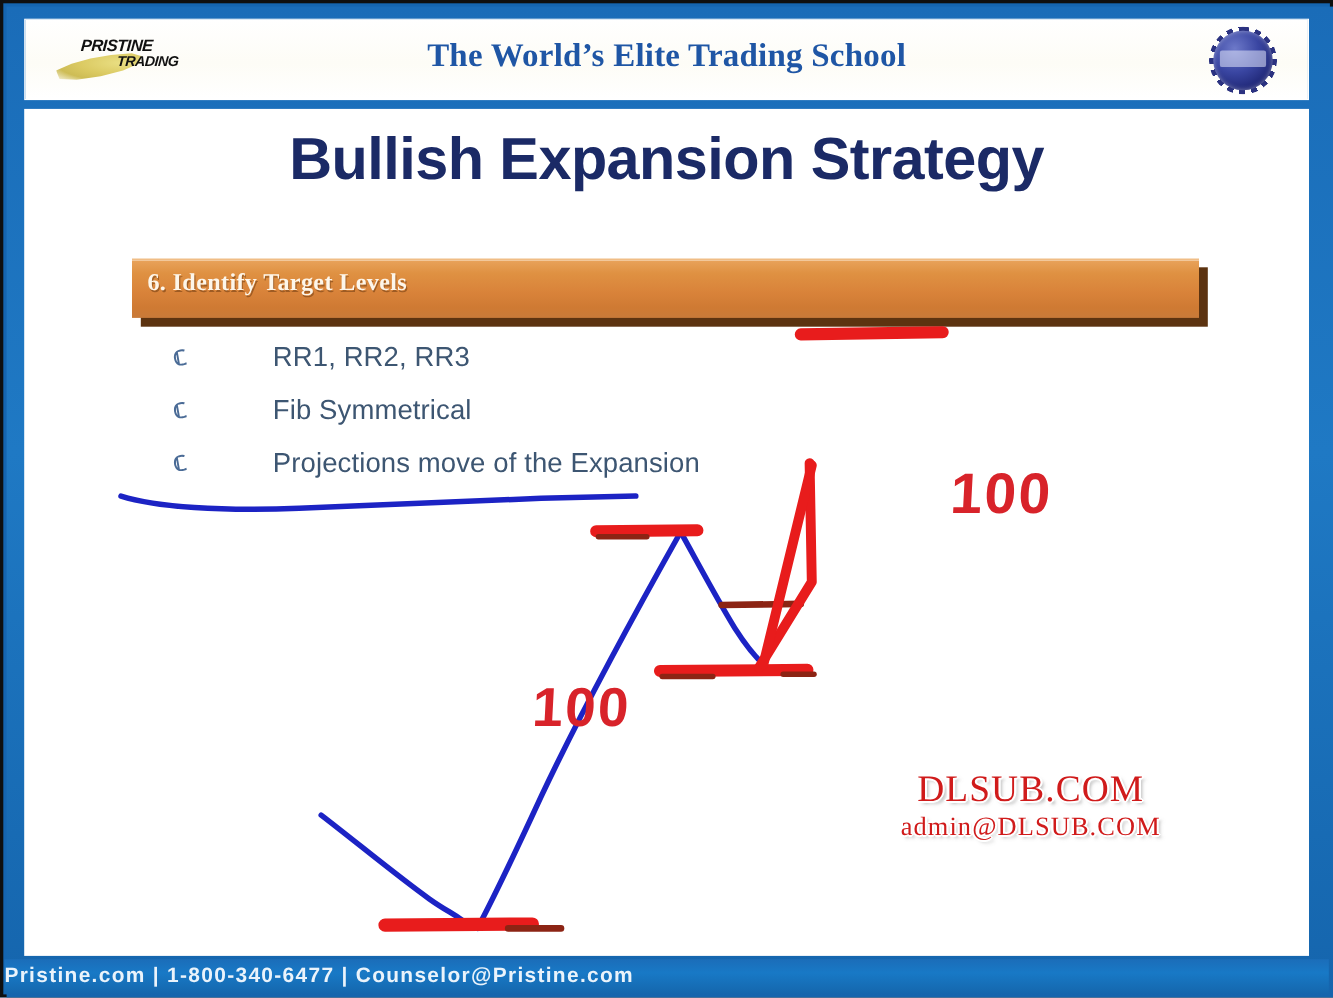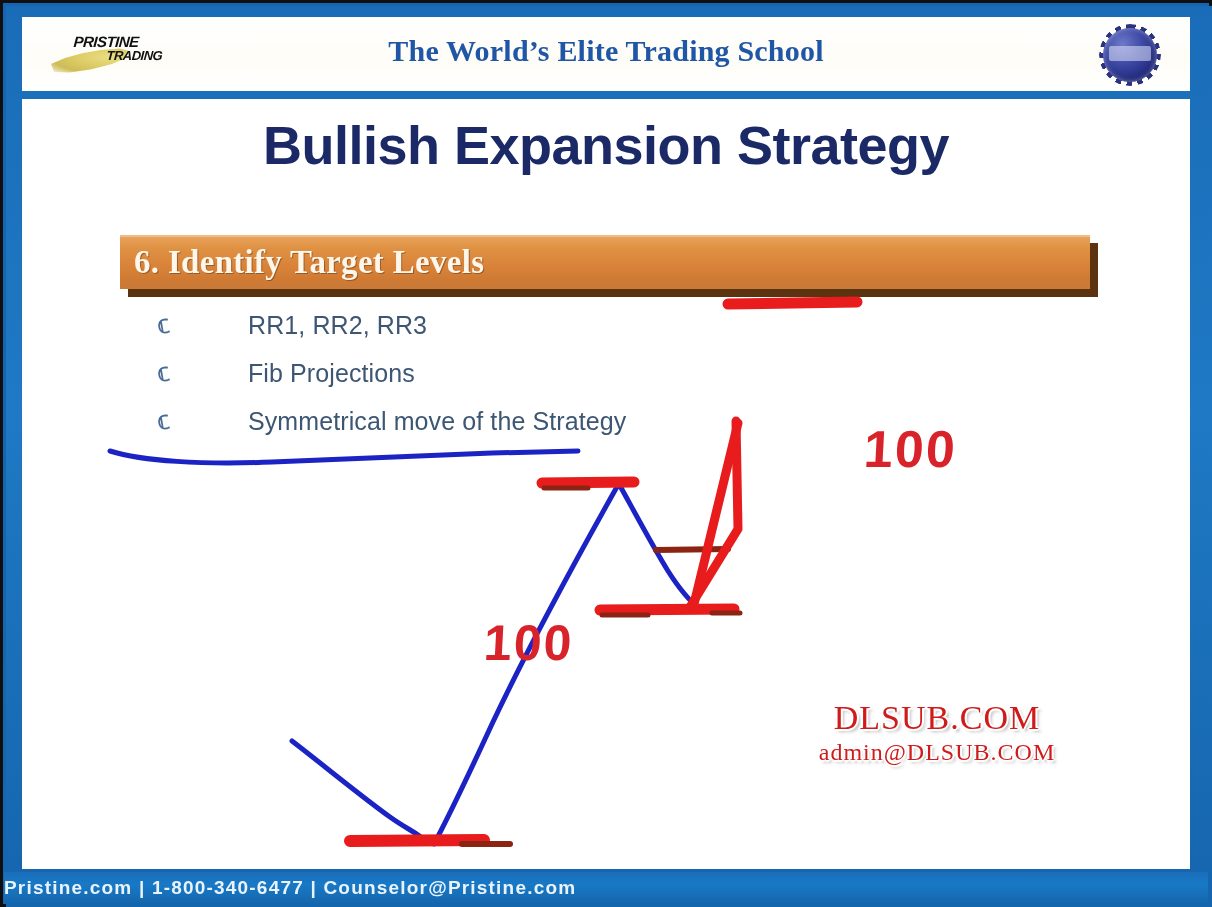--- a/index.html
+++ b/index.html
@@ -169,21 +169,21 @@
     width: 970px; height: 54px;
     background: linear-gradient(180deg, #e8a25a 0%, #df9142 22%, #d9833a 55%, #cf7a33 82%, #c87a39 100%);
     border-top: 2px solid #f0bd86;
     box-sizing: border-box;
   }
   .banner-label {
     position: absolute;
     left: 14px; top: 7px;
     font-family: "Liberation Serif", serif;
     font-weight: bold;
-    font-size: 33px;
+    font-size: 22px;
     color: #fdf6ea;
     text-shadow: 1px 1px 0 rgba(110,58,16,.55);
     letter-spacing: .3px;
   }
 
   
   .bullets {
     position: absolute;
     left: 132px; top: 212px;
     width: 640px;
@@ -299,25 +299,25 @@
       </div>
     </div>
 
     <div class="bullets">
       <div class="bullet-row">
         <span class="bullet-glyph">ℂ</span>
         <span class="bullet-text">RR1, RR2, RR3</span>
       </div>
       <div class="bullet-row">
         <span class="bullet-glyph">ℂ</span>
-        <span class="bullet-text">Fib Projections</span>
+        <span class="bullet-text">Fib Symmetrical</span>
       </div>
       <div class="bullet-row">
         <span class="bullet-glyph">ℂ</span>
-        <span class="bullet-text">Symmetrical move of the Strategy</span>
+        <span class="bullet-text">Projections move of the Expansion</span>
       </div>
     </div>
 
     <svg class="draw-layer" viewBox="0 0 1168 770" width="1168" height="770" xmlns="http://www.w3.org/2000/svg">
 
       <path id="ink-underline" fill="none" stroke="#1c23c4" stroke-width="5" stroke-linecap="round" stroke-linejoin="round" d="M 88 352 C 120 362, 180 366, 250 363 C 330 360, 420 356, 470 354 L 556 352"></path>
 
       <path id="ink-level-hidden" fill="none" stroke="#e81c1c" stroke-width="11" stroke-linecap="round" d="M 706 205 L 835 203"></path>
 
       <path id="ink-path-left" fill="none" stroke="#1c23c4" stroke-width="5" stroke-linecap="round" stroke-linejoin="round" d="M 270 642 C 300 665, 340 698, 368 718 C 386 731, 398 735, 404 743"></path>

